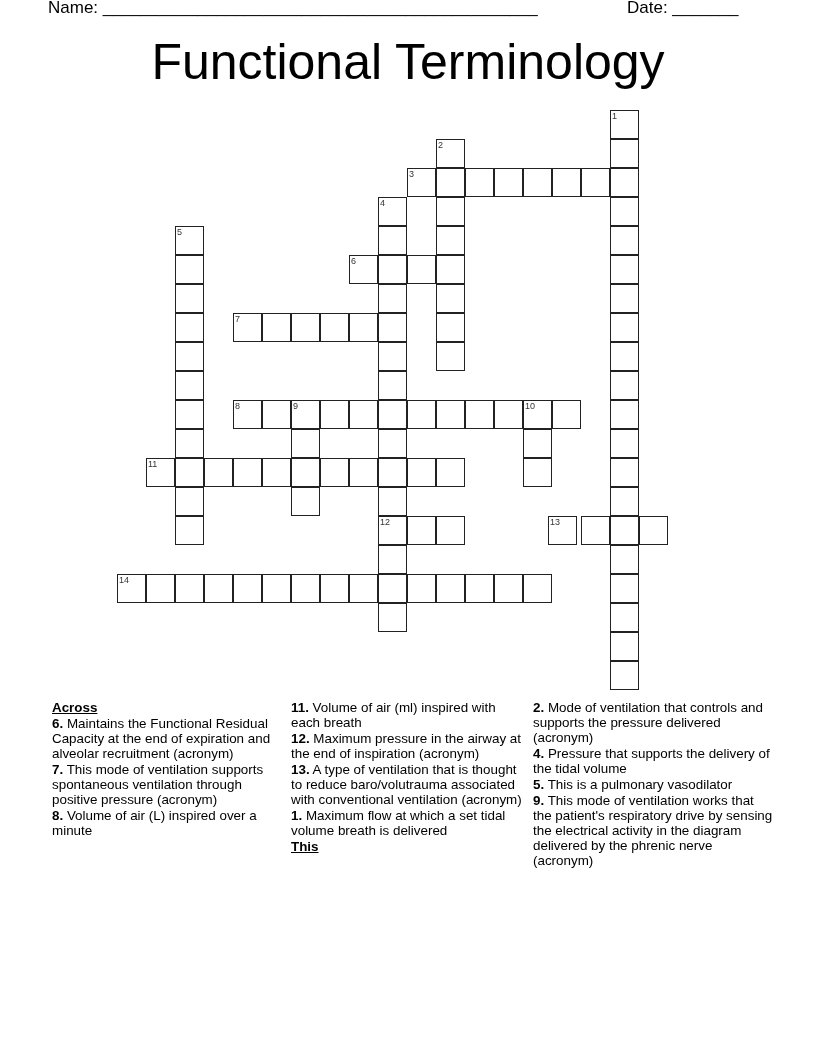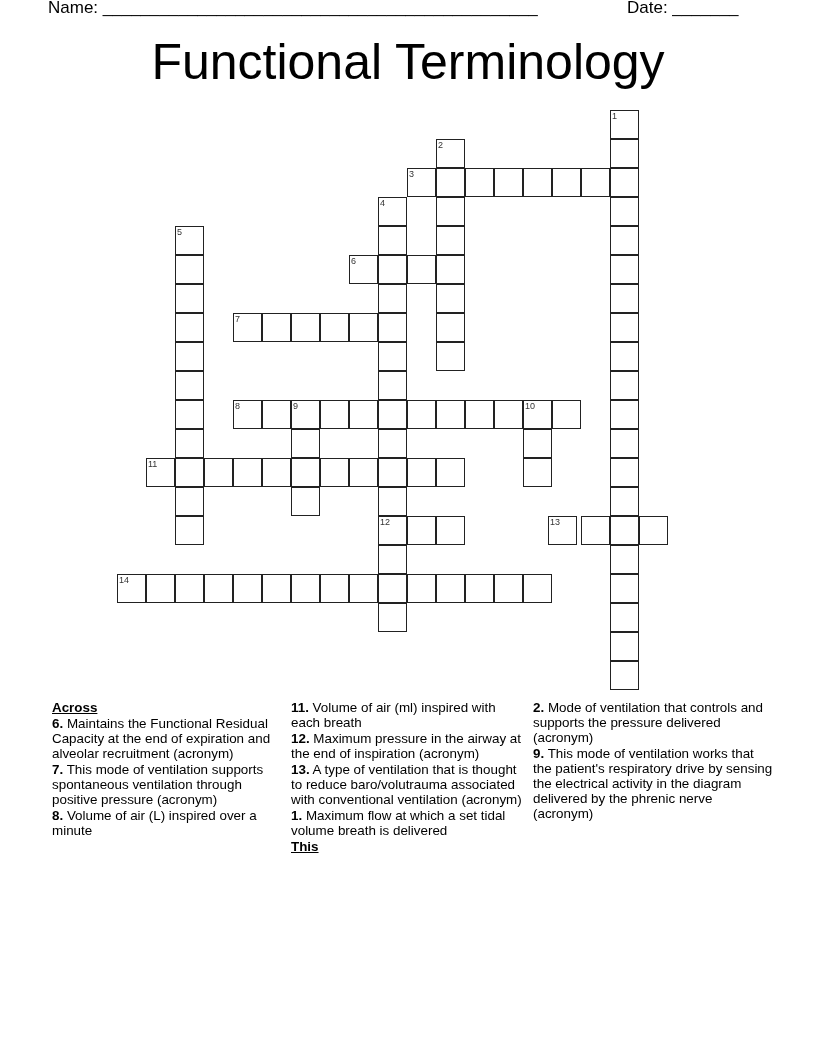--- a/index.html
+++ b/index.html
@@ -189,14 +189,16 @@
 <div class="clues" id="col2">
   <div class="clue"><b>11.</b><span> Volume of air (ml) inspired with each breath</span></div>
   <div class="clue"><b>12.</b><span> Maximum pressure in the airway at the end of inspiration (acronym)</span></div>
   <div class="clue"><b>13.</b><span> A type of ventilation that is thought to reduce baro/volutrauma associated with conventional ventilation (acronym)</span></div>
   <div class="clue"><b>1.</b><span> Maximum flow at which a set tidal volume breath is delivered</span></div>
   <div class="heading">This</div>
 </div>
 
 <div class="clues" id="col3">
   <div class="clue"><b>2.</b><span> Mode of ventilation that controls and supports the pressure delivered (acronym)</span></div>
+  <div class="clue"><b>4.</b><span> Pressure that supports the delivery of the tidal volume</span></div>
+  <div class="clue"><b>5.</b><span> This is a pulmonary vasodilator</span></div>
   <div class="clue"><b>9.</b><span> This mode of ventilation works that the patient's respiratory drive by sensing the electrical activity in the diagram delivered by the phrenic nerve (acronym)</span></div>
 </div>
 
 </body></html>

